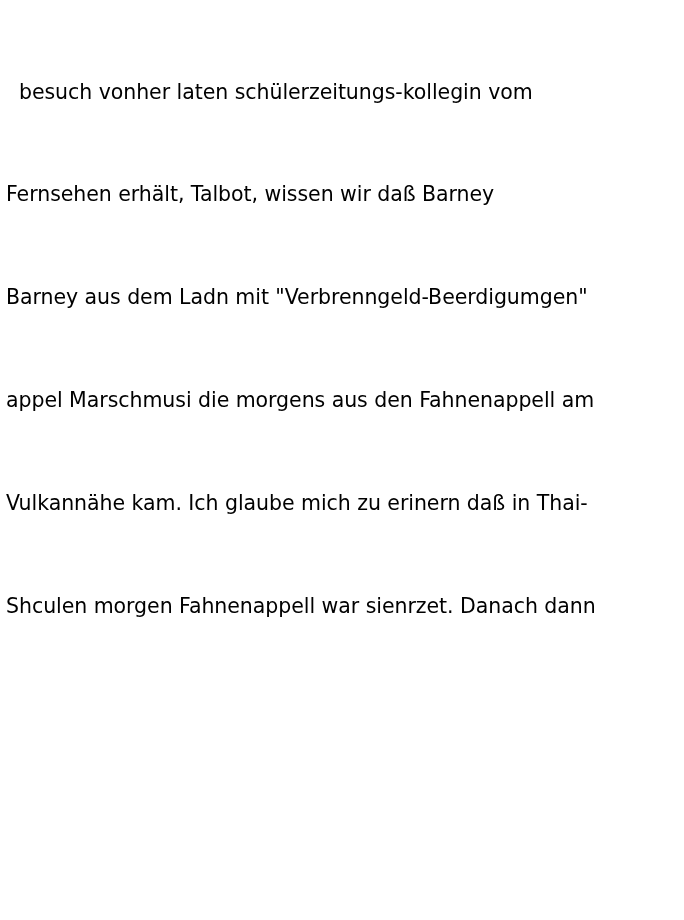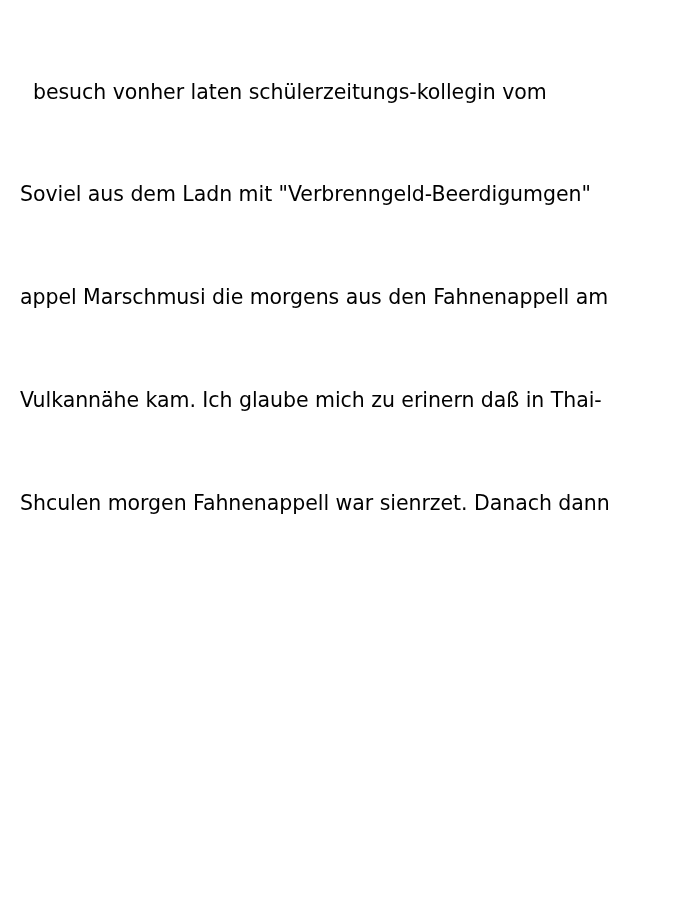--- a/index.html
+++ b/index.html
@@ -10,21 +10,21 @@
   body {
     width: 684px;
     height: 920px;
     overflow: hidden;
     font-family: "DejaVu Sans", sans-serif;
   }
   #page {
     width: 684px;
     height: 863px;
     box-sizing: border-box;
-    padding: 6px 6px 0 20px;
+    padding: 6px 6px 0 6px;
     background: #ffffff;
   }
   .text-block {
     font-family: "DejaVu Sans", sans-serif;
     font-size: 20.5px;
     line-height: 34.3px;
     color: #000000;
     letter-spacing: -0.05px;
     white-space: pre-wrap;
     word-break: normal;
@@ -34,21 +34,22 @@
     display: block;
     white-space: pre;
   }
 </style>
 </head>
 <body>
 
 <div id="page">
   <div class="text-block">
     <span class="line">  besuch vonher laten schülerzeitungs-kollegin vom</span>
-    <span class="line">Soviel aus dem Ladn mit "Verbrenngeld-Beerdigumgen"</span>
+    <span class="line">Fernsehen erhält, Talbot, wissen wir daß Barney</span>
+    <span class="line">Barney aus dem Ladn mit "Verbrenngeld-Beerdigumgen"</span>
     <span class="line">appel Marschmusi die morgens aus den Fahnenappell am</span>
     <span class="line">Vulkannähe kam. Ich glaube mich zu erinern daß in Thai-</span>
     <span class="line">Shculen morgen Fahnenappell war sienrzet. Danach dann</span>
     
     
     
     
     
     
     

